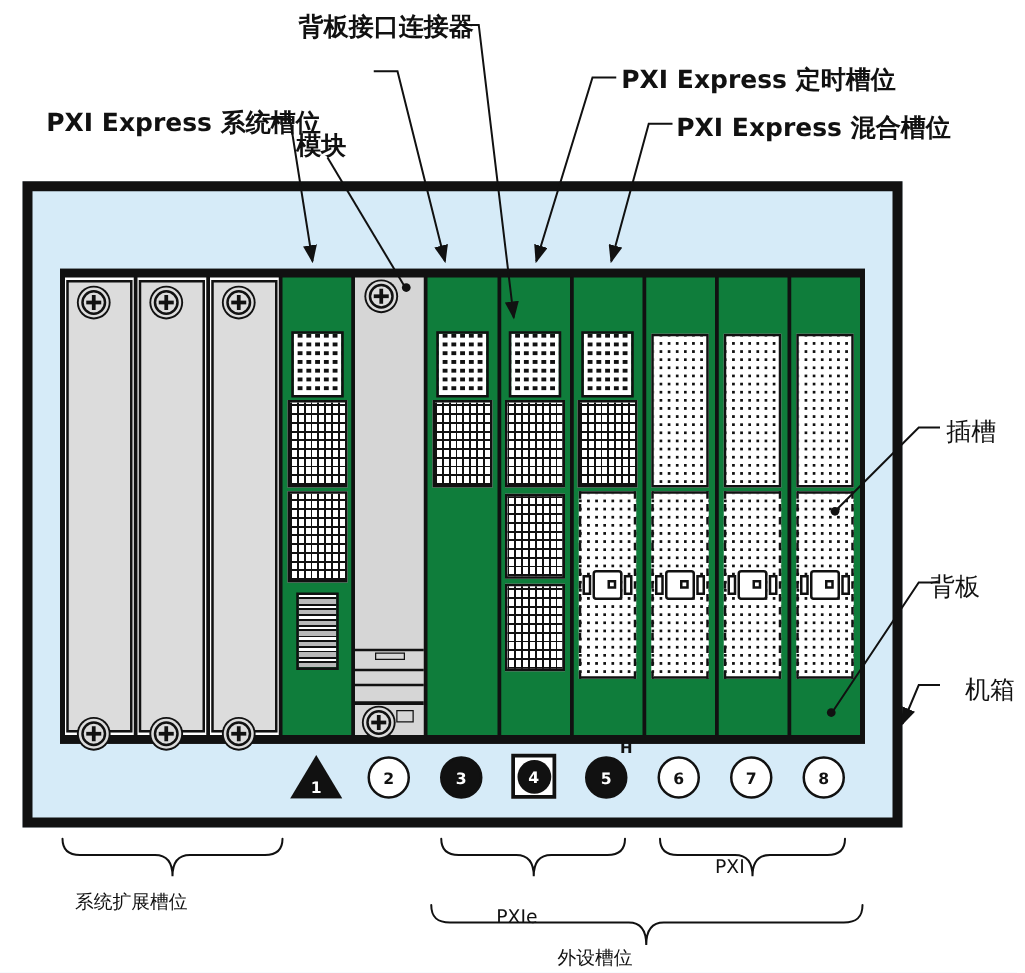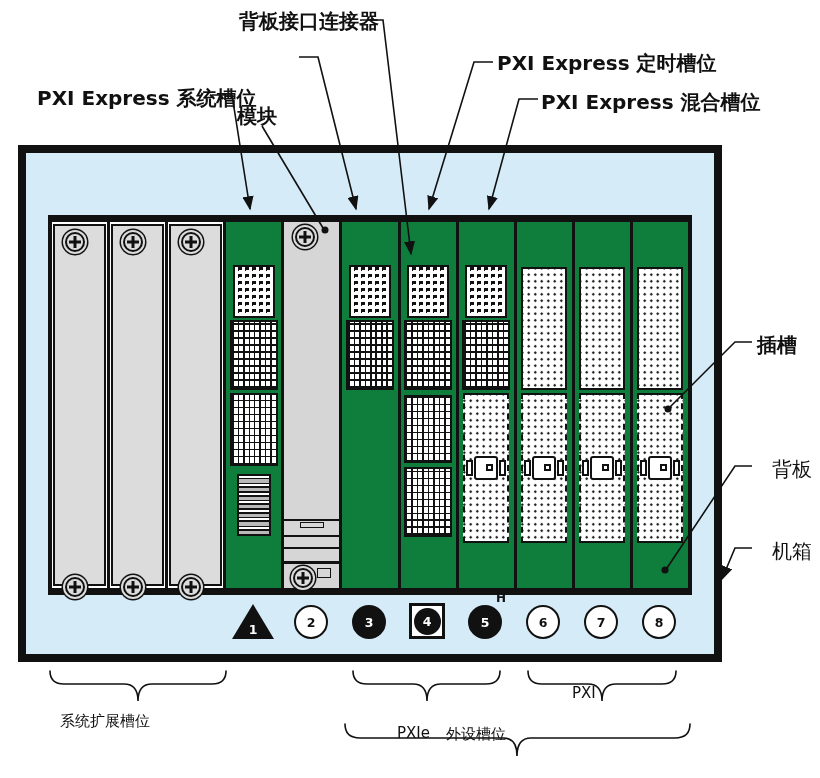--- a/index.html
+++ b/index.html
@@ -260,22 +260,22 @@
       <path d="M 528 671 C 528 680 533 684 542 684 L 588 684 Q 602 684 602 701 Q 602 684 616 684 L 662 684 C 671 684 676 680 676 671"></path>
       <path d="M 345 724 C 345 734 350 738 360 738 L 503 738 Q 517 738 517 756 Q 517 738 531 738 L 675 738 C 685 738 690 734 690 724"></path>
     </g>
   </svg>
 
   <div class="lbl" style="left:239px;top:8px">背板接口连接器</div>
   <div class="lbl" style="left:37px;top:85px">PXI Express 系统槽位</div>
   <div class="lbl" style="left:237px;top:103px">模块</div>
   <div class="lbl" style="left:497px;top:50px">PXI Express 定时槽位</div>
   <div class="lbl" style="left:541px;top:89px">PXI Express 混合槽位</div>
-  <div class="lbl" style="left:757px;top:332px;font-weight:700">插槽</div>
-  <div class="lbl" style="left:772px;top:456px;font-weight:500">背板</div>
+  <div class="lbl" style="left:757px;top:332px;font-weight:400">插槽</div>
+  <div class="lbl" style="left:744px;top:456px;font-weight:500">背板</div>
   <div class="lbl" style="left:772px;top:538px;font-weight:500">机箱</div>
 
   <div class="lbl2" style="left:60px;top:712px;width:146px">系统扩展槽位</div>
   <div class="lbl2" style="left:397px;top:724px;width:60px">PXIe</div>
   <div class="lbl2" style="left:572px;top:684px;width:60px">PXI</div>
-  <div class="lbl2" style="left:446px;top:725px;width:120px">外设槽位</div>
+  <div class="lbl2" style="left:446px;top:757px;width:120px">外设槽位</div>
 
 </div>
 
 </body></html>

